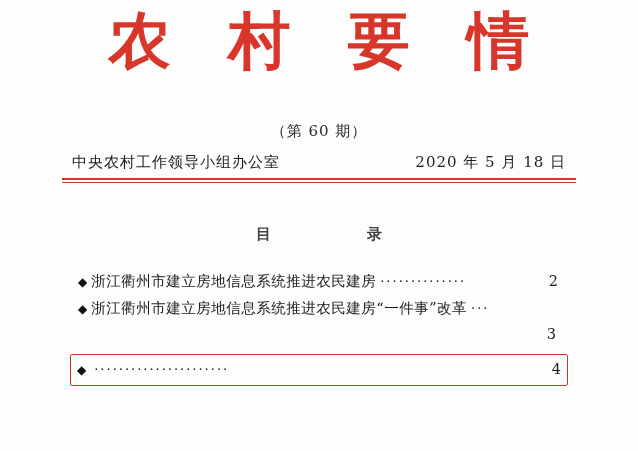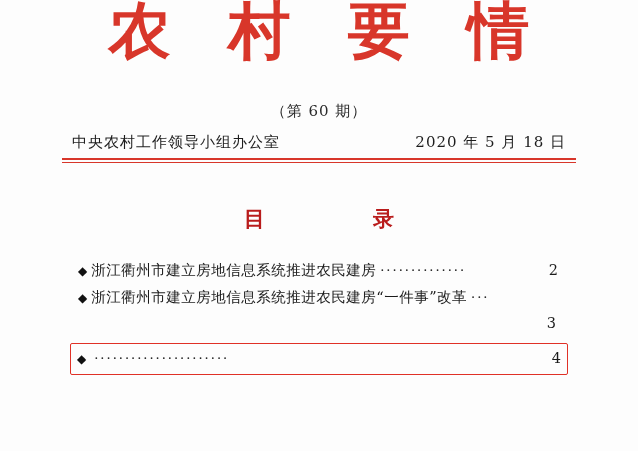--- a/index.html
+++ b/index.html
@@ -17,37 +17,37 @@
     position: relative;
     width: 638px;
     height: 451px;
     background: #fdfdfd;
     box-sizing: border-box;
   }
 
   
   .masthead {
     text-align: center;
-    padding-top: 0;
+    padding-top: 10px;
   }
   .masthead-title {
     font-family: "DejaVu Serif", serif;
     font-size: 62px;
     line-height: 1.0;
     color: #d8362a;
     letter-spacing: 18px;
     text-indent: 18px;
     font-weight: bold;
     white-space: nowrap;
   }
 
   
   .issue {
     text-align: center;
-    margin-top: 40px;
+    margin-top: 50px;
     font-size: 15px;
     color: #2b2b2b;
     font-family: "DejaVu Serif", serif;
     letter-spacing: 1px;
   }
 
   
   .meta-row {
     display: flex;
     justify-content: space-between;
@@ -73,23 +73,23 @@
   .rule-thin {
     height: 1px;
     background: #d8362a;
     margin-top: 2px;
   }
 
   
   .catalog-title {
     text-align: center;
     margin-top: 42px;
-    font-size: 21px;
+    font-size: 15px;
     font-weight: bold;
-    color: #b91c1c;
+    color: #404040;
     letter-spacing: 22px;
     text-indent: 22px;
     font-family: "DejaVu Serif", serif;
   }
 
   
   .toc {
     margin: 24px 78px 0 78px;
   }
   .toc-item {

